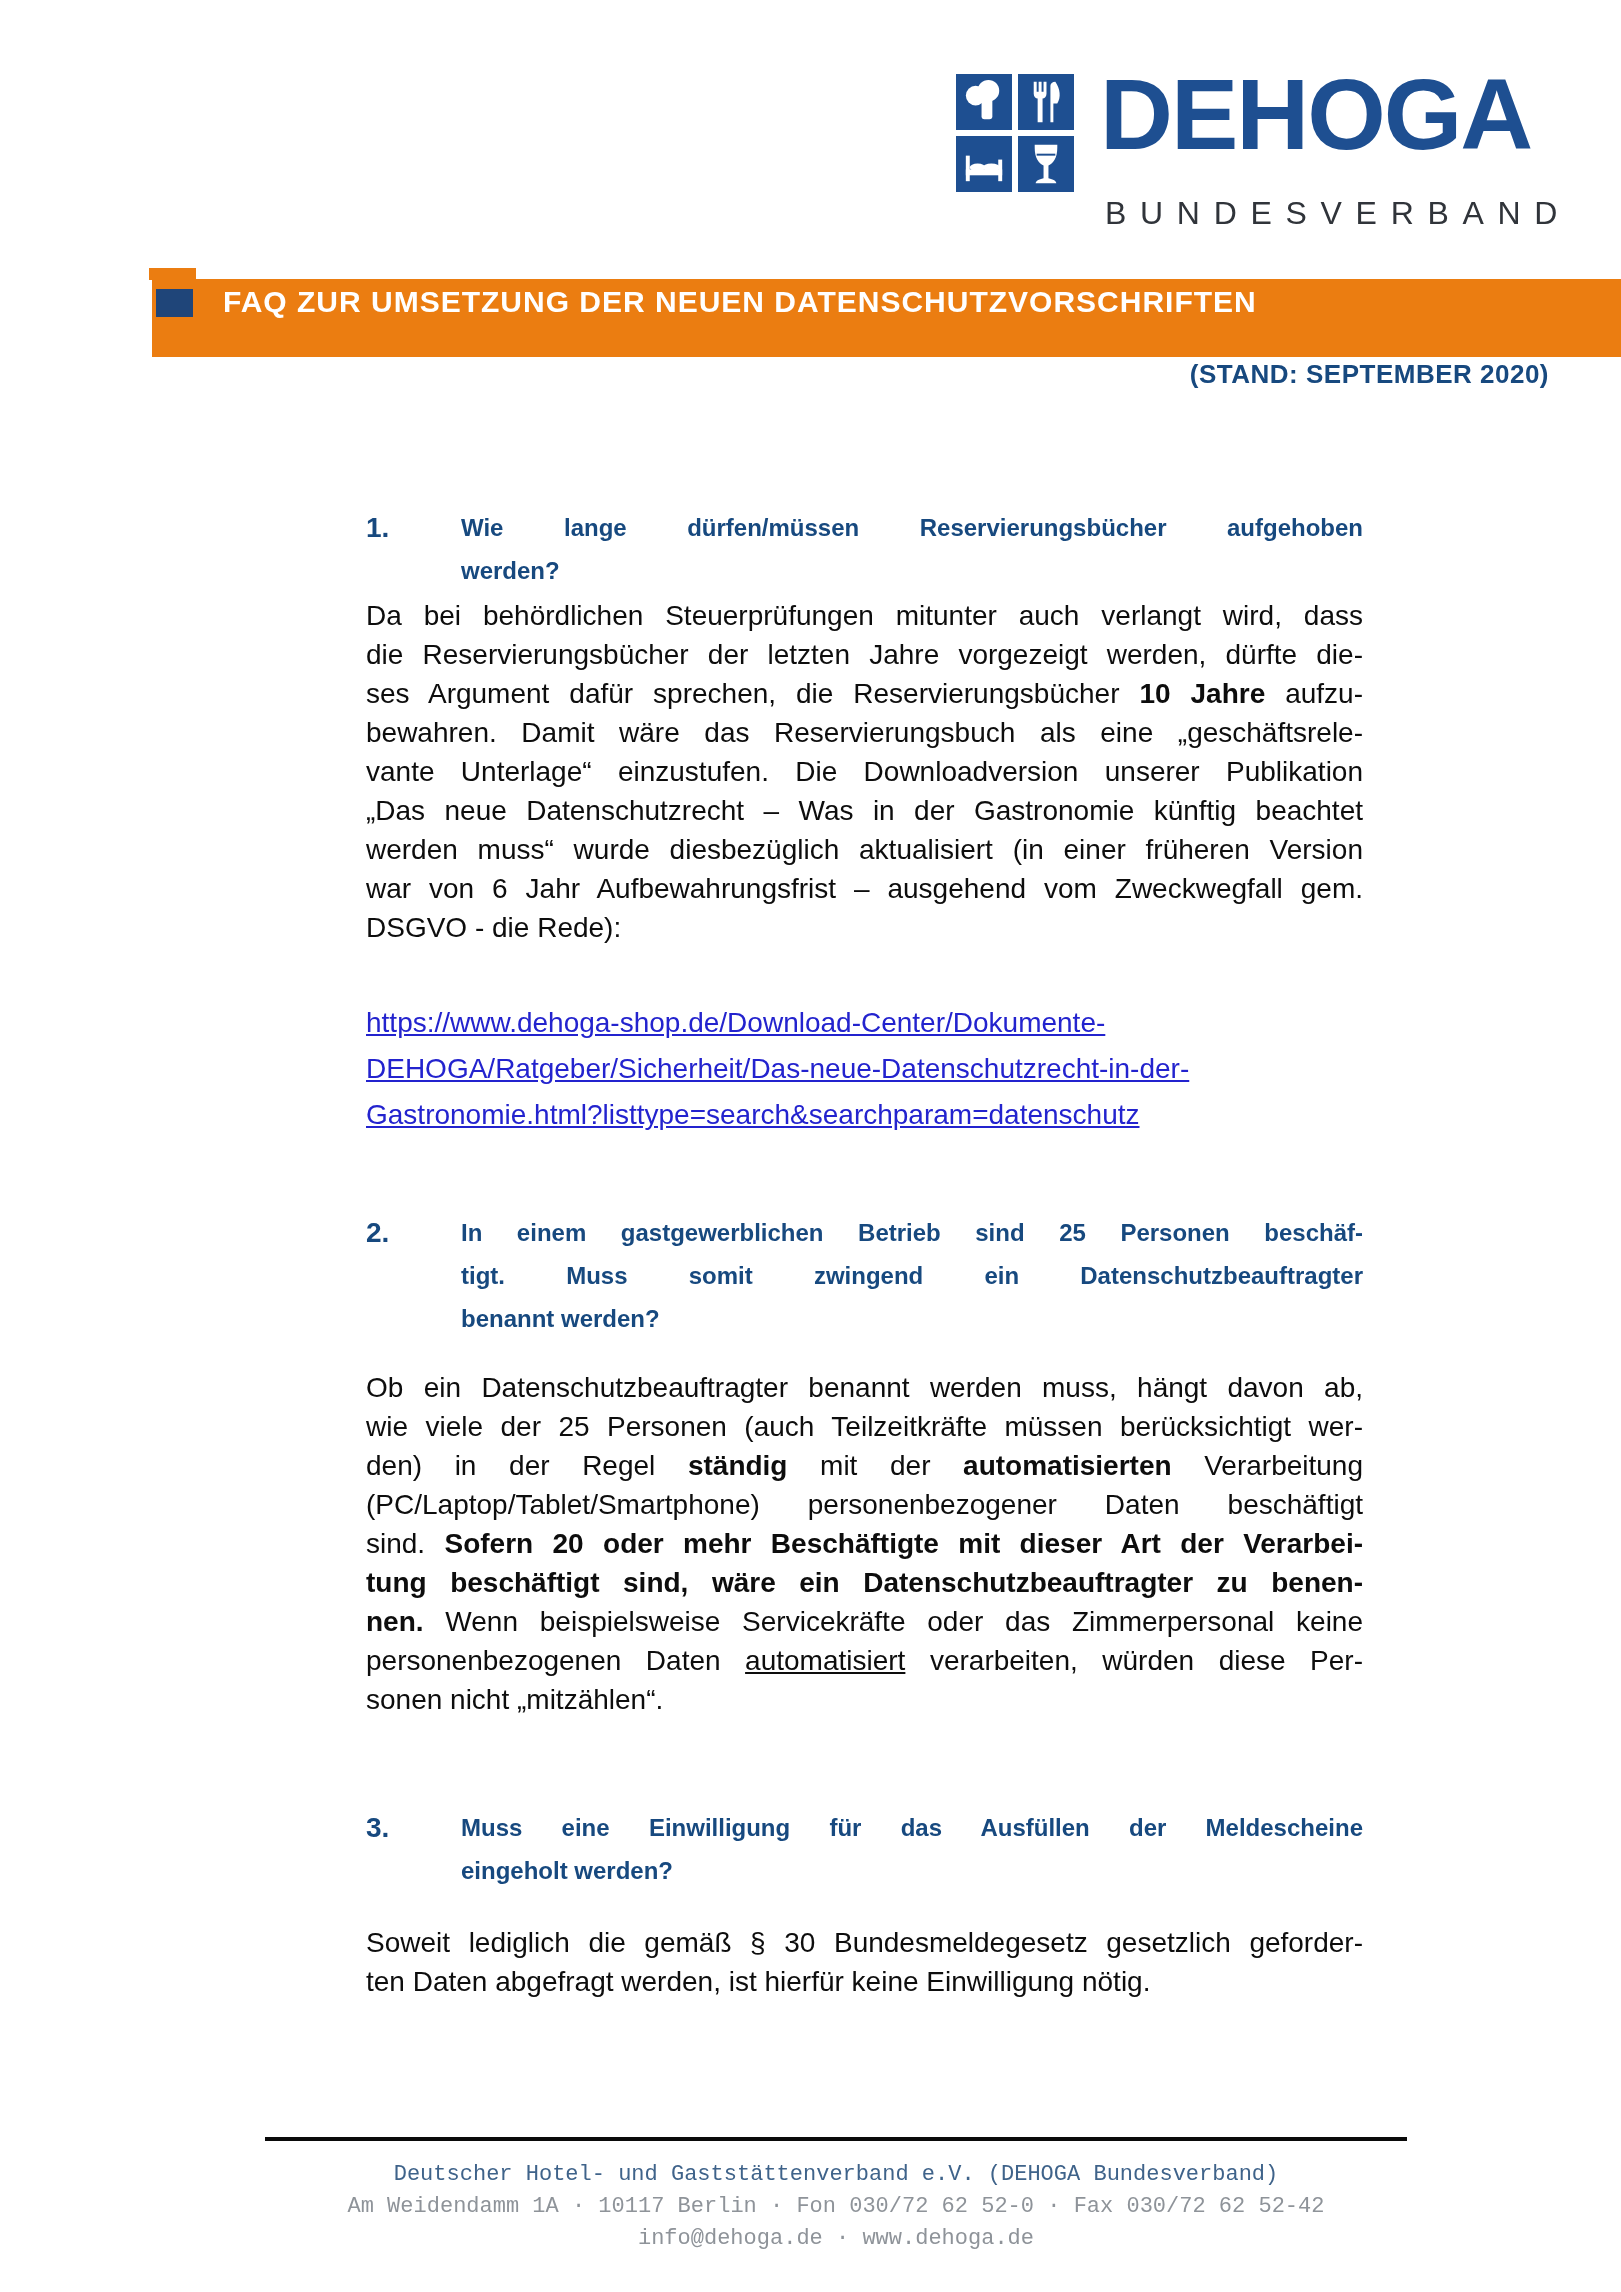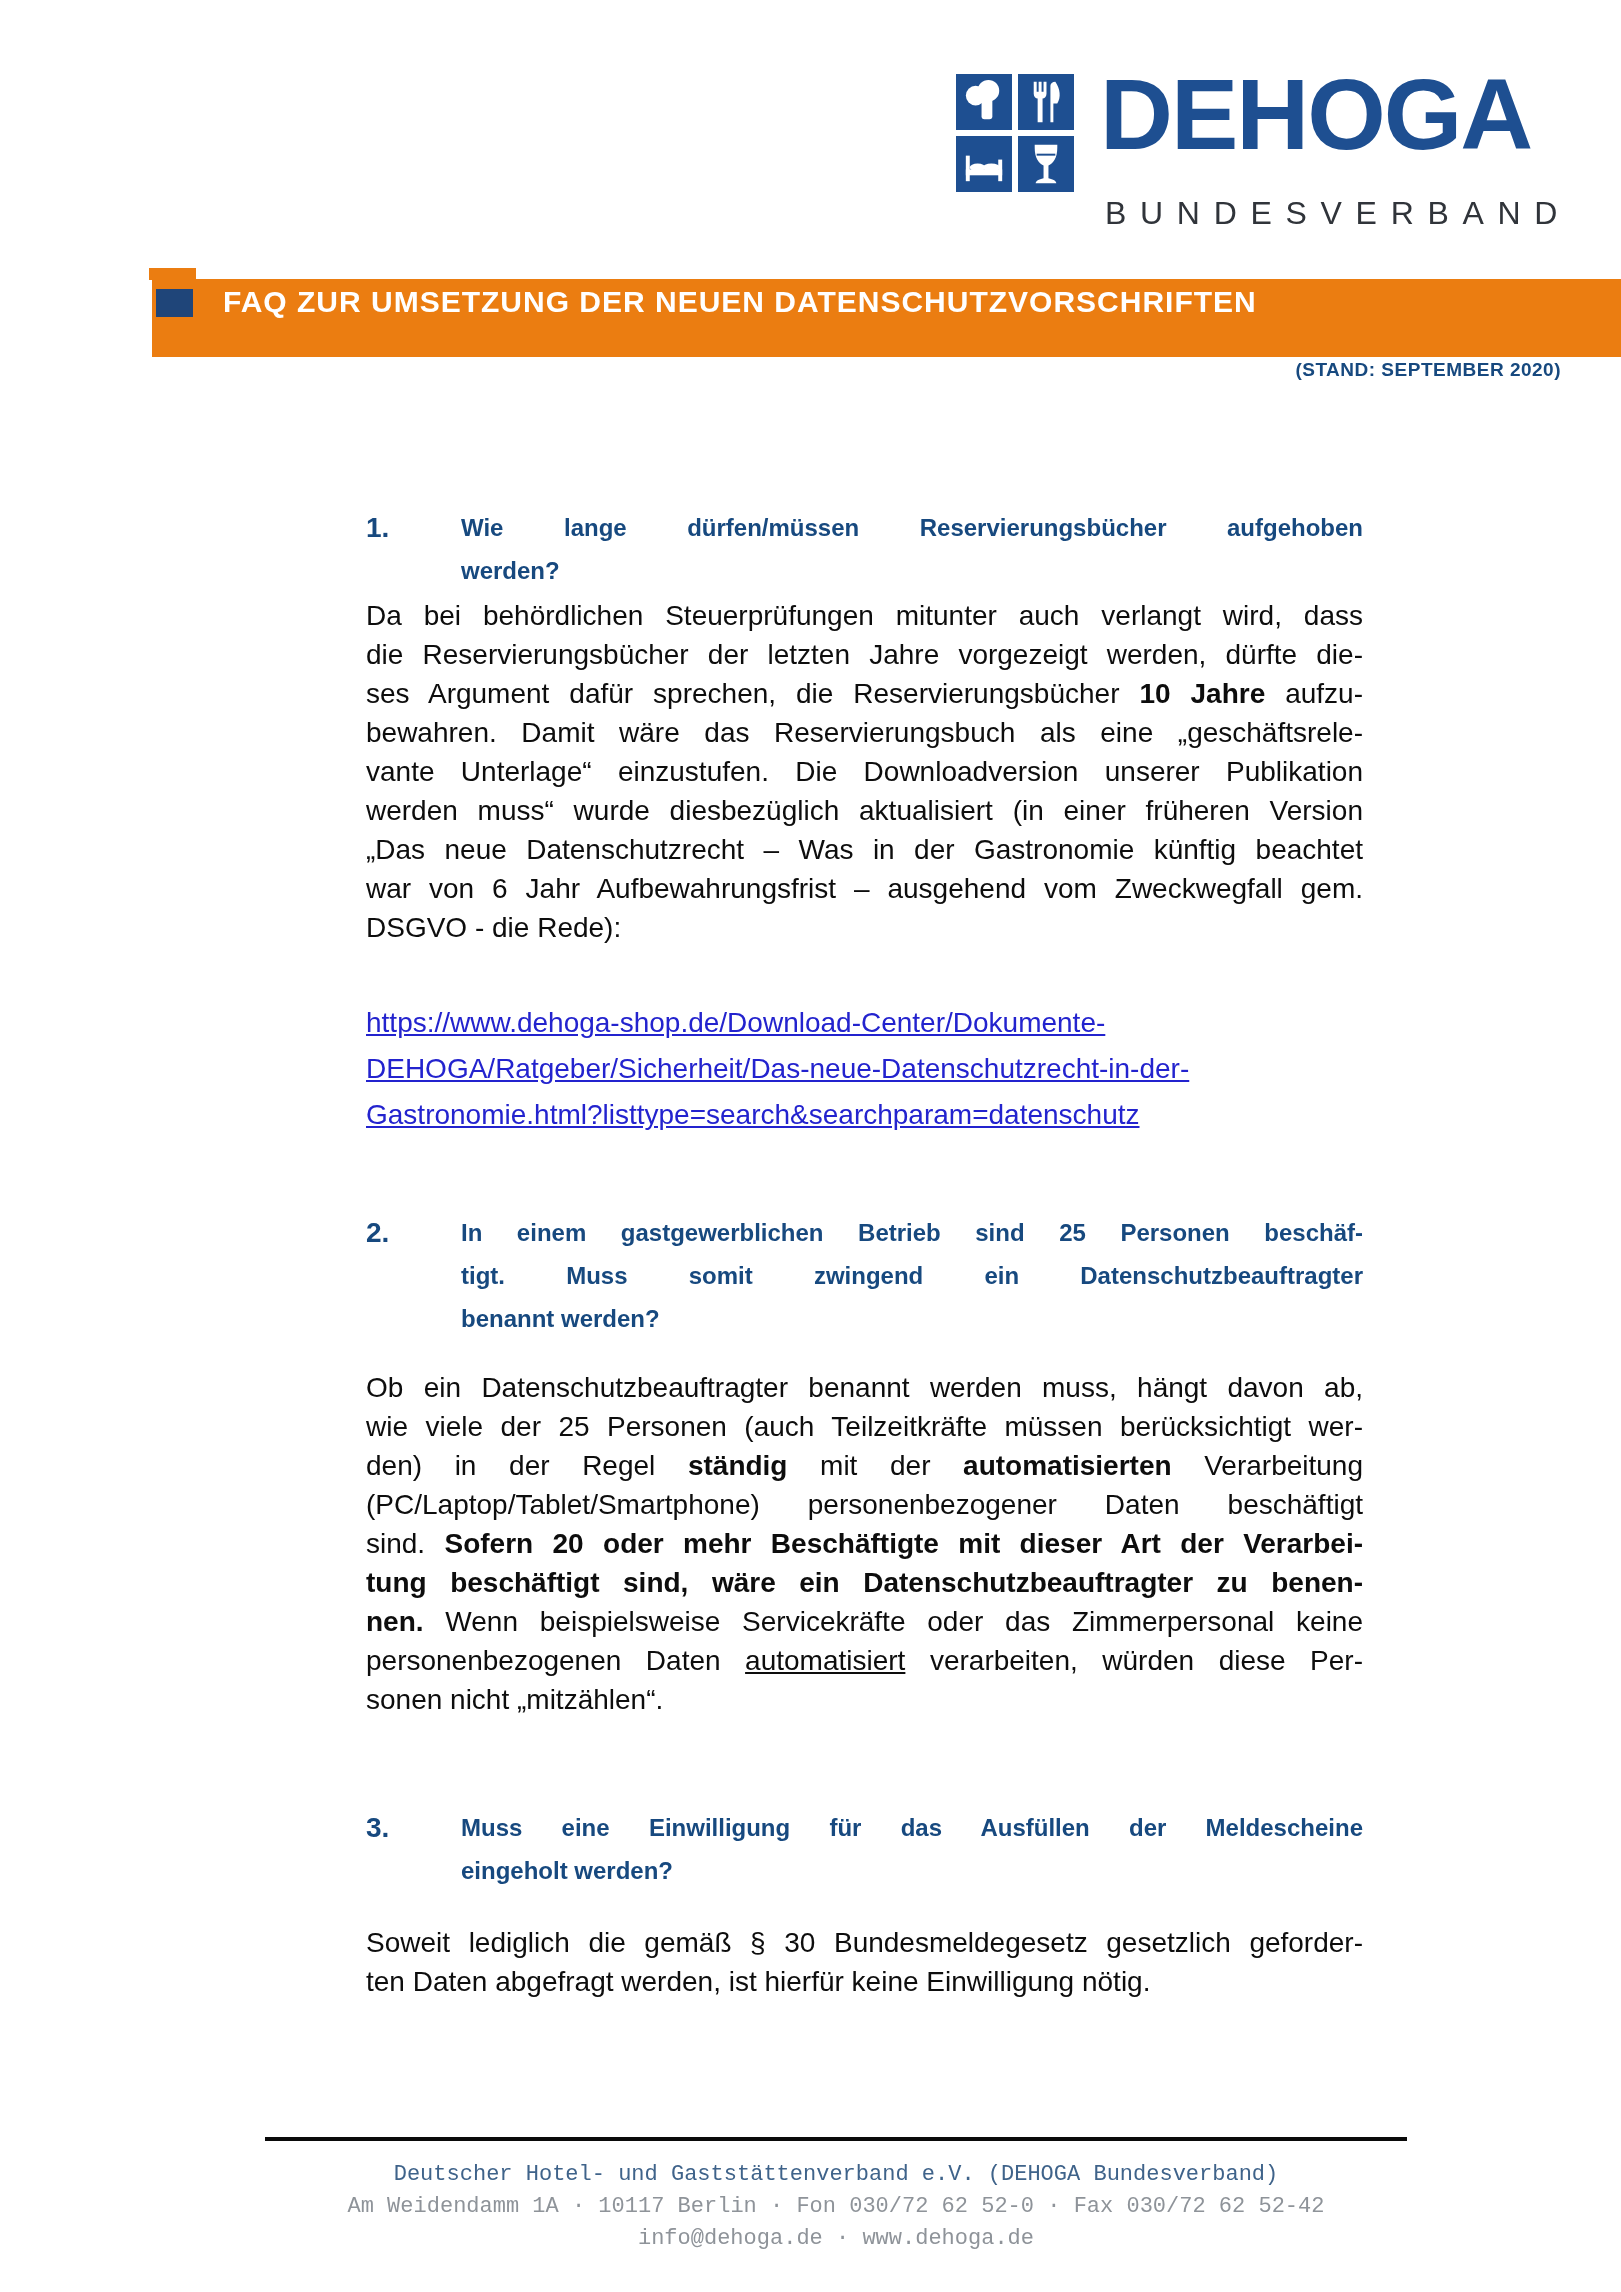--- a/index.html
+++ b/index.html
@@ -14,21 +14,21 @@
               color:#1E4F91;letter-spacing:-2px;line-height:98px;white-space:nowrap;}
   .logo-sub{position:absolute;left:1105px;top:165px;font-size:32px;color:#30343a;
             letter-spacing:13.7px;white-space:nowrap;margin-top:30px;}
 
   
   .banner-tab{position:absolute;left:149px;top:268px;width:47px;height:11.8px;background:#EB7D11;}
   .banner-band{position:absolute;left:152px;top:279px;width:1469px;height:78px;background:#EB7D11;}
   .banner-square{position:absolute;left:156px;top:289px;width:37px;height:28px;background:#1F4579;}
   .banner-title{position:absolute;left:223px;top:285px;font-size:30px;font-weight:bold;
                 color:#ffffff;letter-spacing:1px;white-space:nowrap;}
-  .stand-line{position:absolute;right:60px;top:359px;font-size:19px;font-weight:bold;
+  .stand-line{position:absolute;right:72px;top:359px;font-size:26px;font-weight:bold;
               color:#17497F;letter-spacing:0.5px;white-space:nowrap;}
 
   
   .section{position:absolute;left:366px;width:997px;}
   .q-head{display:grid;grid-template-columns:95px 1fr;}
   .q-num{font-size:28px;font-weight:bold;color:#17497F;line-height:43px;}
   .hline{height:43px;line-height:43px;overflow:hidden;font-size:24px;font-weight:bold;
          color:#17497F;text-align:justify;text-align-last:justify;}
   .hline.last{text-align-last:left;}
   .bline{height:39px;line-height:39px;overflow:hidden;font-size:28px;color:#0d0d0d;
@@ -97,22 +97,22 @@
       <div class="hline last">werden?</div>
     </div>
   </div>
 
   <div class="section" style="top:596px">
     <div class="bline">Da bei behördlichen Steuerprüfungen mitunter auch verlangt wird, dass</div>
     <div class="bline">die Reservierungsbücher der letzten Jahre vorgezeigt werden, dürfte die-</div>
     <div class="bline">ses Argument dafür sprechen, die Reservierungsbücher <b>10 Jahre</b> aufzu-</div>
     <div class="bline">bewahren. Damit wäre das Reservierungsbuch als eine „geschäftsrele-</div>
     <div class="bline">vante Unterlage“ einzustufen. Die Downloadversion unserer Publikation</div>
+    <div class="bline">„Das neue Datenschutzrecht – Was in der Gastronomie künftig beachtet</div>
     <div class="bline">werden muss“ wurde diesbezüglich aktualisiert (in einer früheren Version</div>
-    <div class="bline">„Das neue Datenschutzrecht – Was in der Gastronomie künftig beachtet</div>
     <div class="bline">war von 6 Jahr Aufbewahrungsfrist – ausgehend vom Zweckwegfall gem.</div>
     <div class="bline last">DSGVO - die Rede):</div>
   </div>
 
   <div class="section" style="top:1000px">
     <div class="lline">https://www.dehoga-shop.de/Download-Center/Dokumente-</div>
     <div class="lline">DEHOGA/Ratgeber/Sicherheit/Das-neue-Datenschutzrecht-in-der-</div>
     <div class="lline">Gastronomie.html?listtype=search&amp;searchparam=datenschutz</div>
   </div>
 

